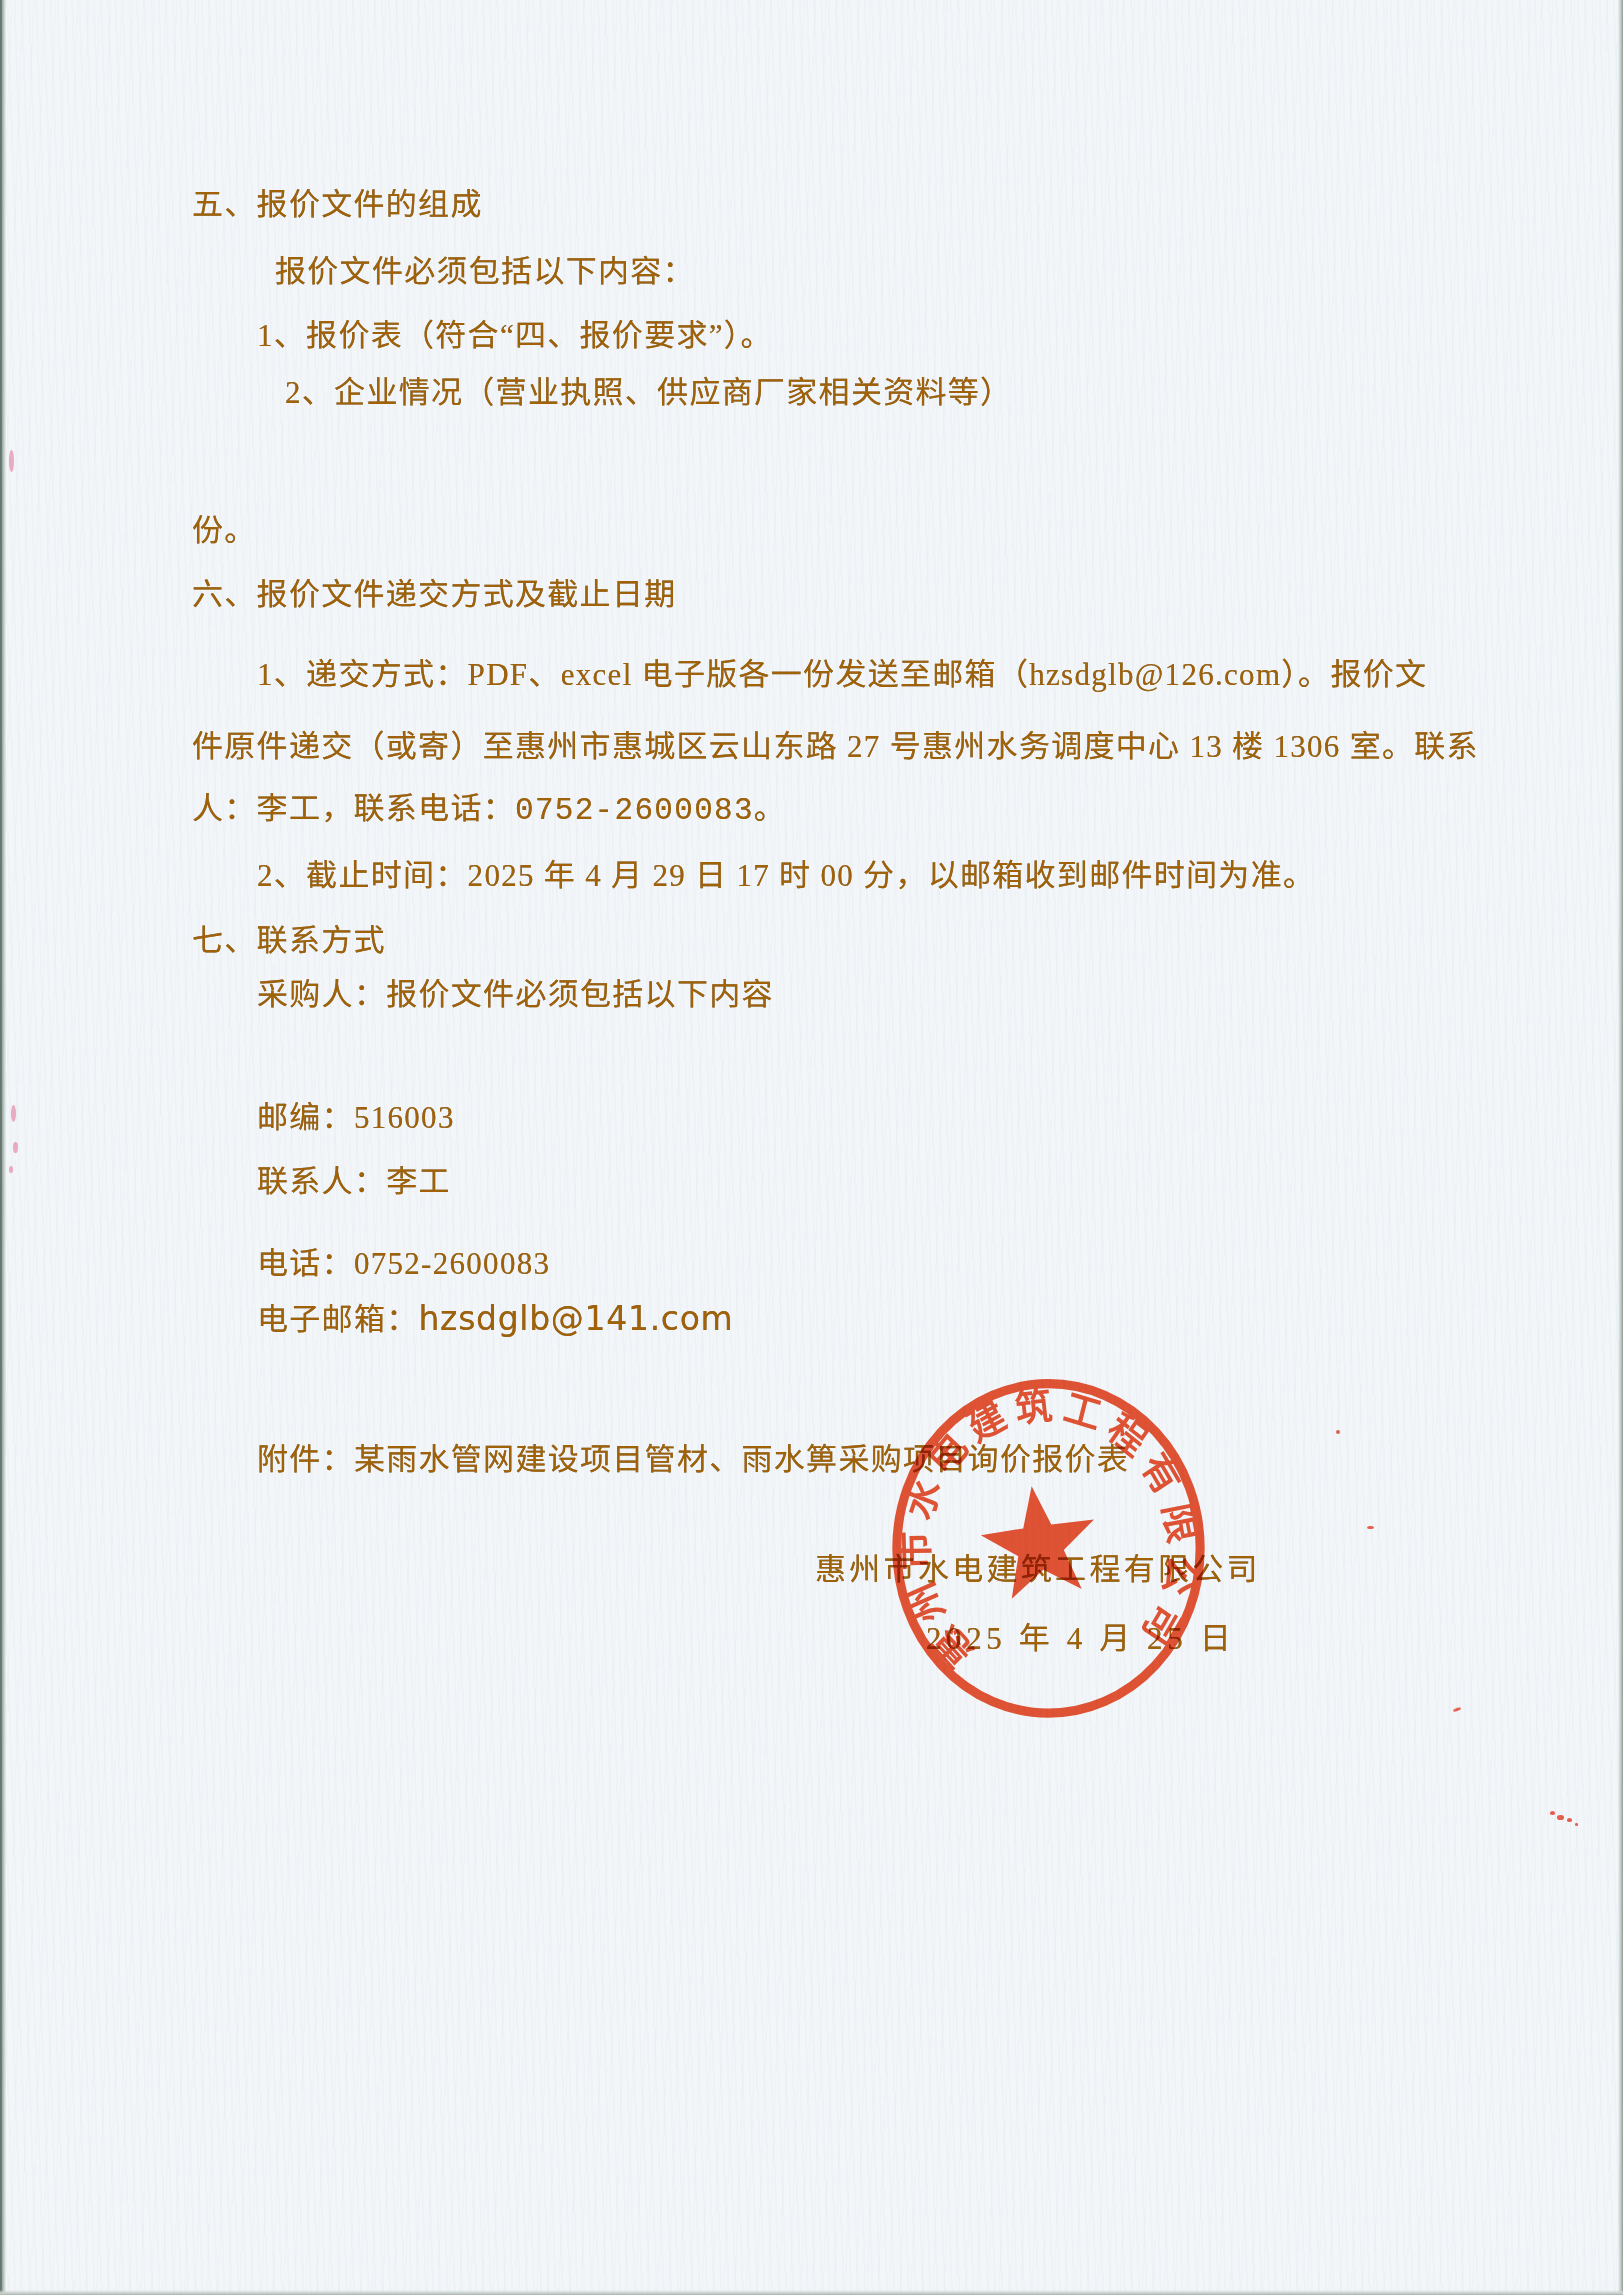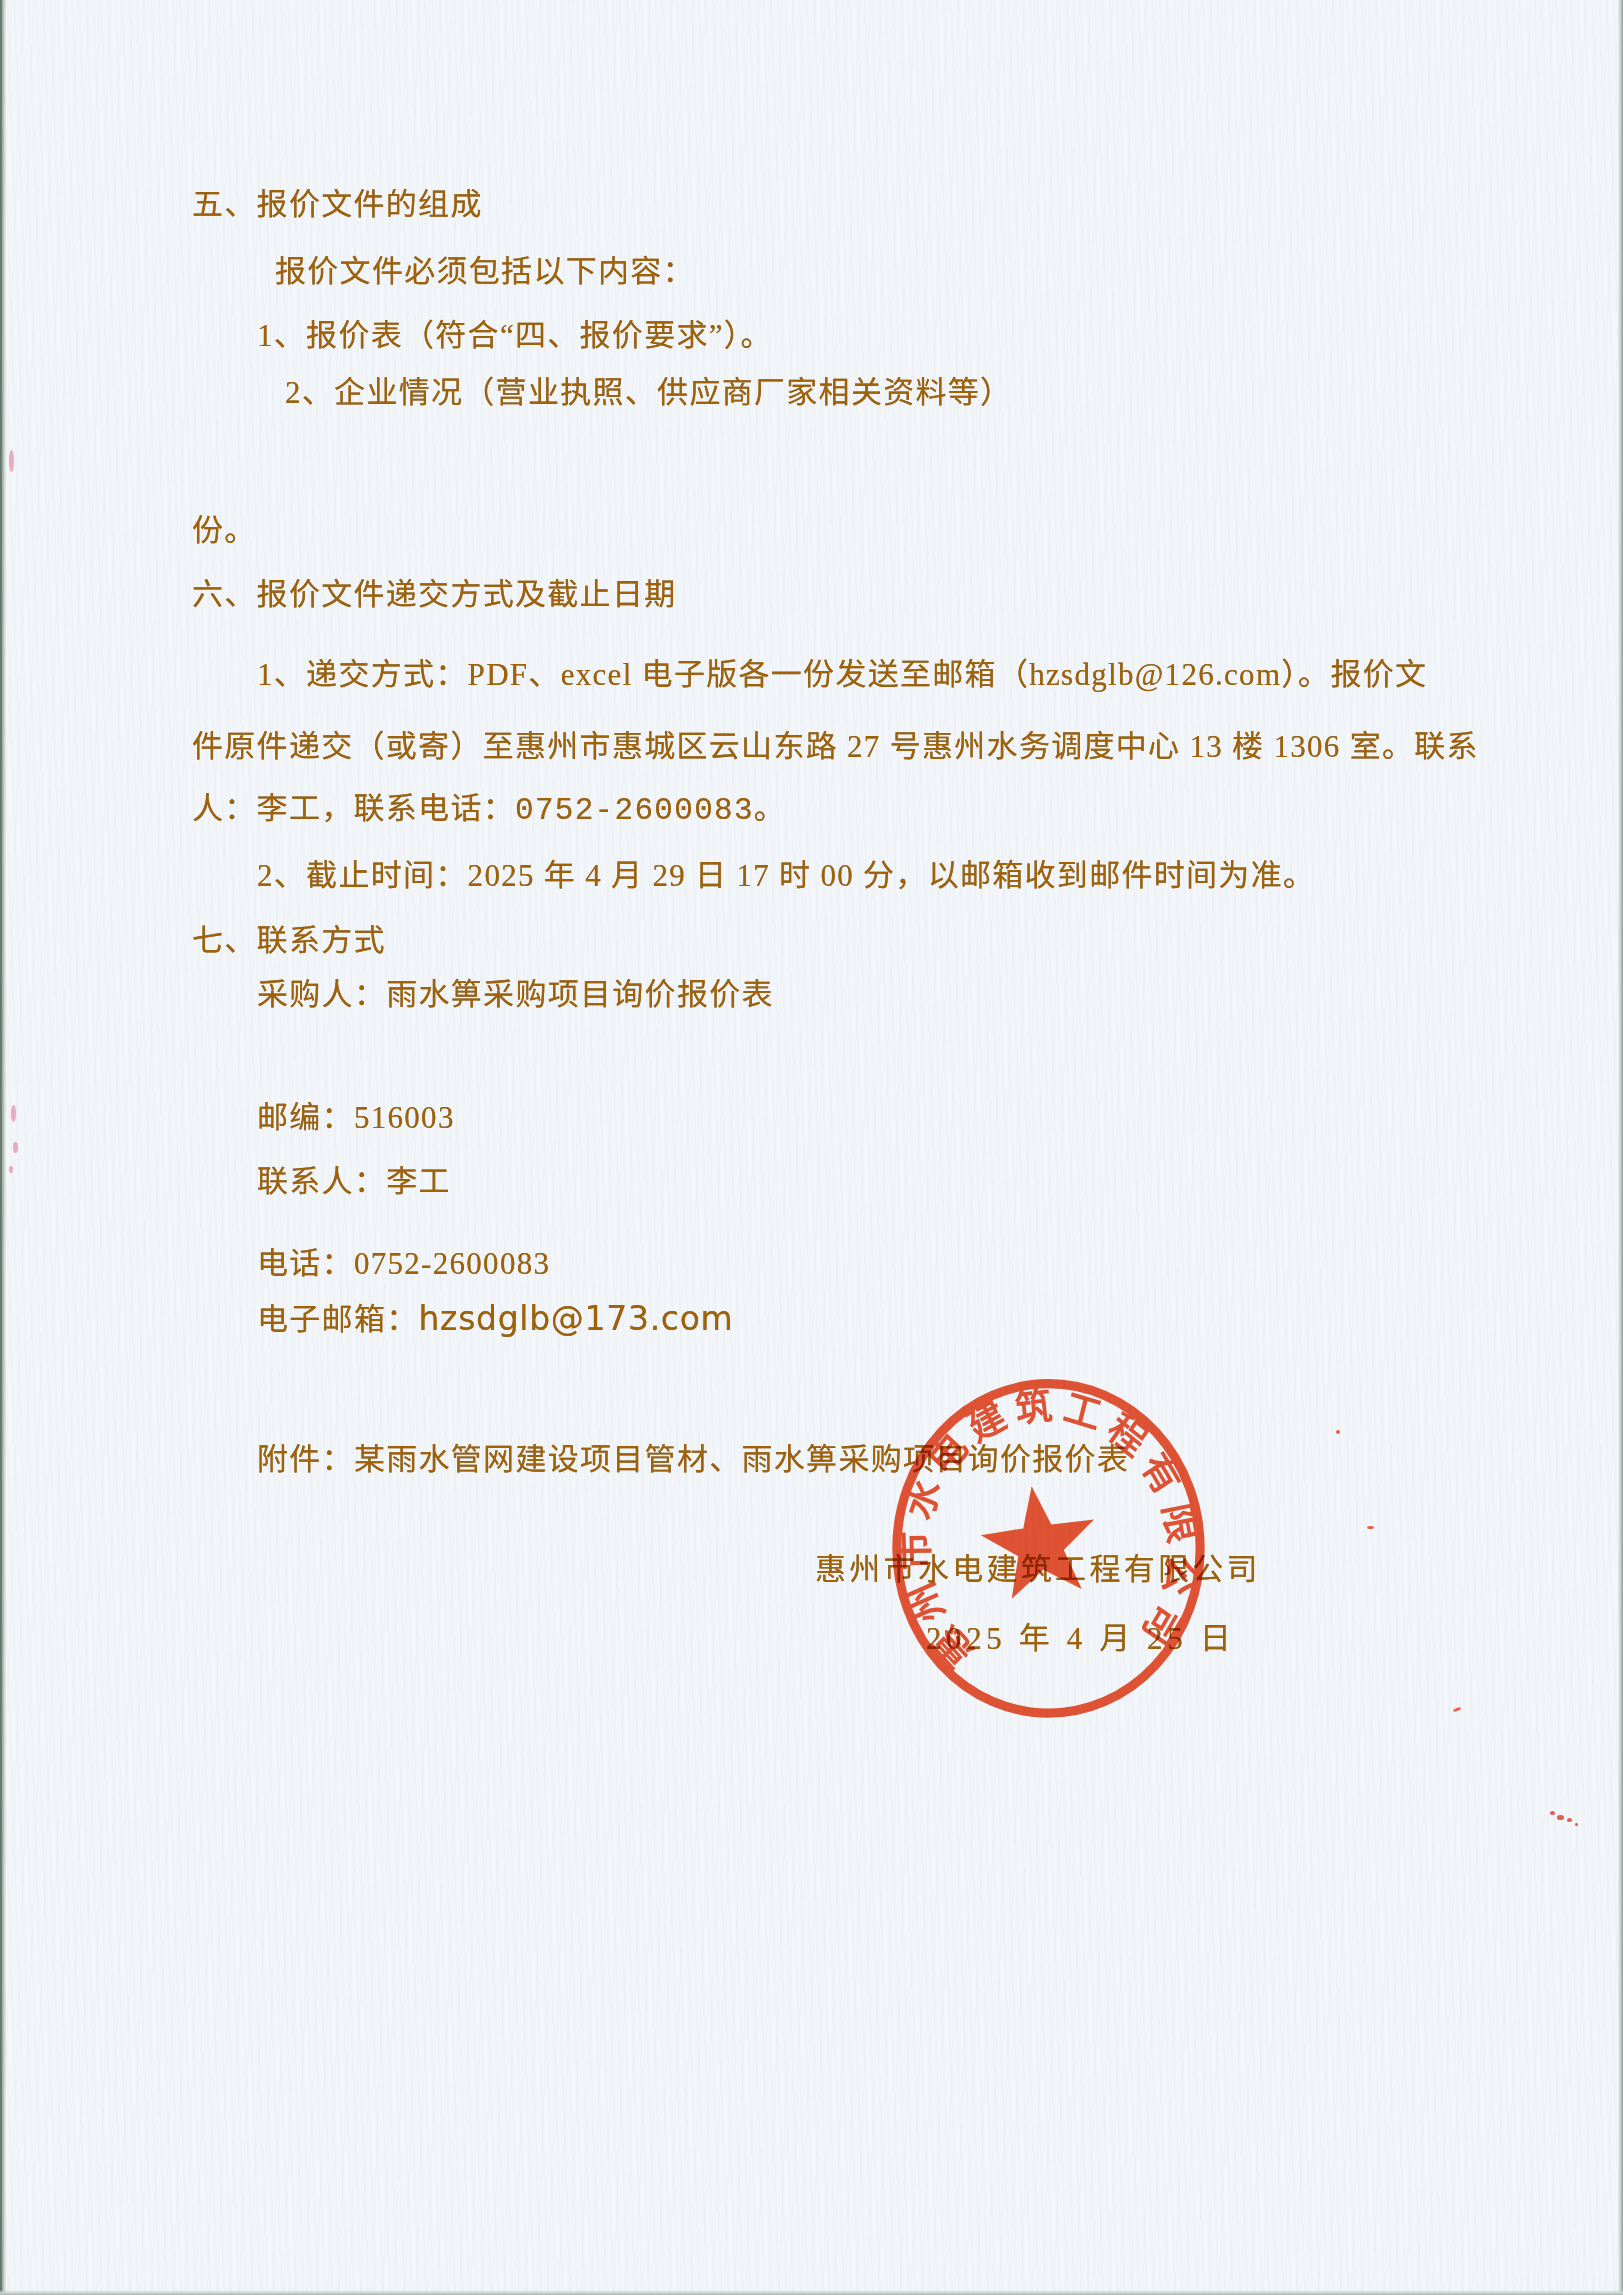--- a/index.html
+++ b/index.html
@@ -69,26 +69,26 @@
   <div class="line" style="left:275px;top:255px;">报价文件必须包括以下内容：</div>
   <div class="line" style="left:257px;top:319px;">1、报价表（符合“四、报价要求”）。</div>
   <div class="line" style="left:257px;top:376px;margin-left:28px;">2、企业情况（营业执照、供应商厂家相关资料等）</div>
   <div class="line" style="left:192px;top:514px;">份。</div>
   <div class="line" style="left:192px;top:578px;">六、报价文件递交方式及截止日期</div>
   <div class="line" style="left:257px;top:658px;">1、递交方式：PDF、excel 电子版各一份发送至邮箱（hzsdglb@126.com）。报价文</div>
   <div class="line" style="left:192px;top:730px;">件原件递交（或寄）至惠州市惠城区云山东路 27 号惠州水务调度中心 13 楼 1306 室。联系</div>
   <div class="line" style="left:192px;top:794px;font-family:Liberation Mono, monospace;">人：李工，联系电话：0752-2600083。</div>
   <div class="line" style="left:257px;top:859px;">2、截止时间：2025 年 4 月 29 日 17 时 00 分，以邮箱收到邮件时间为准。</div>
   <div class="line" style="left:192px;top:924px;">七、联系方式</div>
-  <div class="line" style="left:257px;top:978px;">采购人：雨水箅采购项目询价报价表</div>
+  <div class="line" style="left:257px;top:978px;">采购人：报价文件必须包括以下内容</div>
   <div class="line" style="left:257px;top:1101px;">邮编：516003</div>
   <div class="line" style="left:257px;top:1165px;">联系人：李工</div>
   <div class="line" style="left:257px;top:1229px;margin-top:18px;">电话：0752-2600083</div>
   <div class="line" style="left:257px;top:1301px;">
-    <span>电子邮箱：</span><span class="email-sans">hzsdglb@173.com</span>
+    <span>电子邮箱：</span><span class="email-sans">hzsdglb@141.com</span>
   </div>
   <div class="line" style="left:257px;top:1443px;">附件：某雨水管网建设项目管材、雨水箅采购项目询价报价表</div>
   <div class="line signature" style="left:815px;top:1553px;">惠州市水电建筑工程有限公司</div>
   <div class="line sigdate" style="left:926px;top:1622px;">2025 年 4 月 25 日</div>
 
   <svg class="stamp" width="327" height="366" viewBox="0 0 500 560">
     <ellipse cx="250" cy="276" rx="232" ry="252" fill="none" stroke="#e8431f" stroke-width="14"></ellipse>
     <g transform="translate(250,276) rotate(-6) scale(1,1.07)" fill="#e8431f" text-anchor="middle" font-size="56">
       <text transform="rotate(-128.00) translate(0,-184)">惠</text>
       <text transform="rotate(-106.67) translate(0,-184)">州</text>

